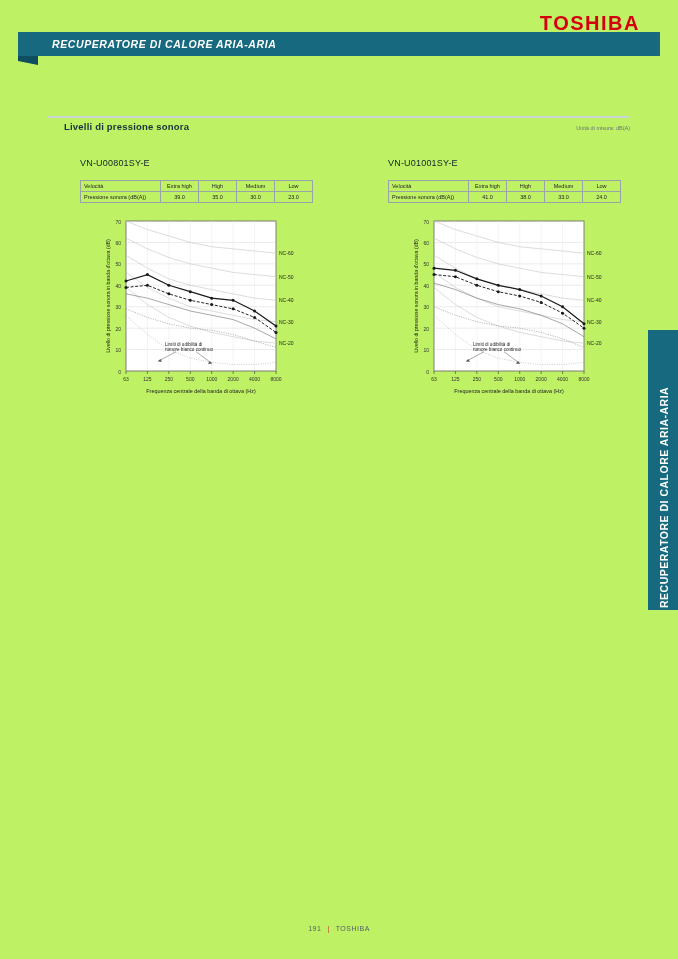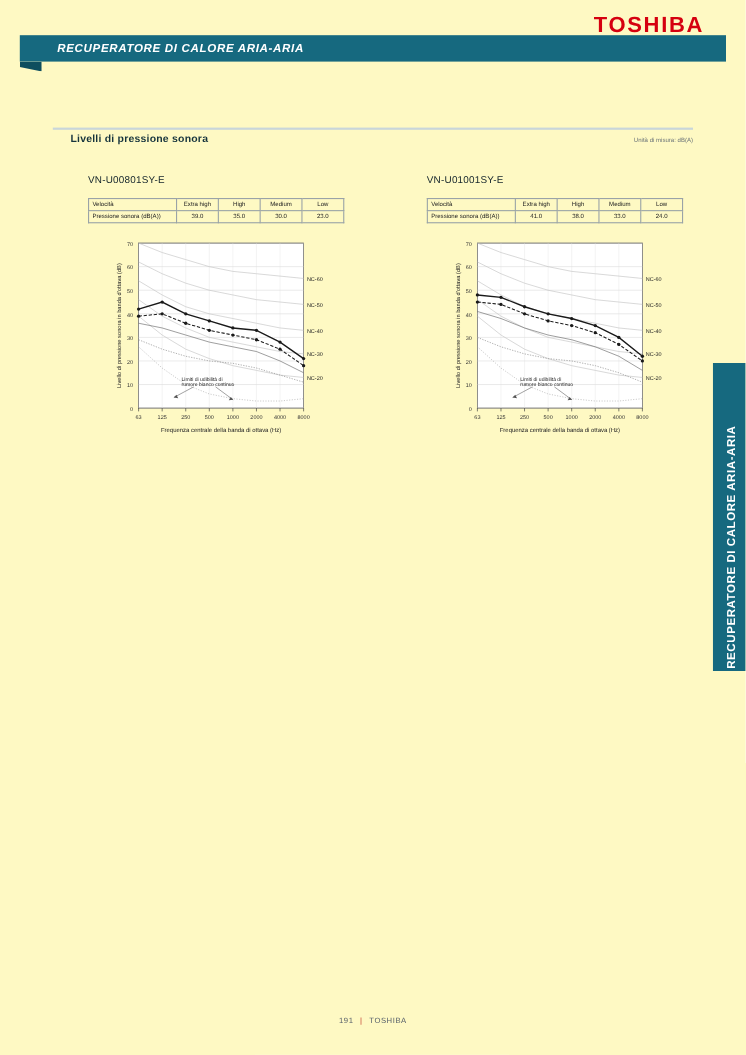--- a/index.html
+++ b/index.html
@@ -7,21 +7,21 @@
     margin: 0; padding: 0;
     width: 678px; height: 959px;
     background: #ffffff;
     font-family: "Liberation Sans", sans-serif;
     color: #1a1a1a;
   }
   .page {
     position: relative;
     width: 678px; height: 959px;
     overflow: hidden;
-    background: #fef9c3;
+    background: #bef264;
   }
 
   
   .brand {
     position: absolute;
     top: 12px; right: 38px;
     font-family: "Liberation Sans", sans-serif;
     font-weight: bold;
     font-size: 20px;
     letter-spacing: 1.5px;

